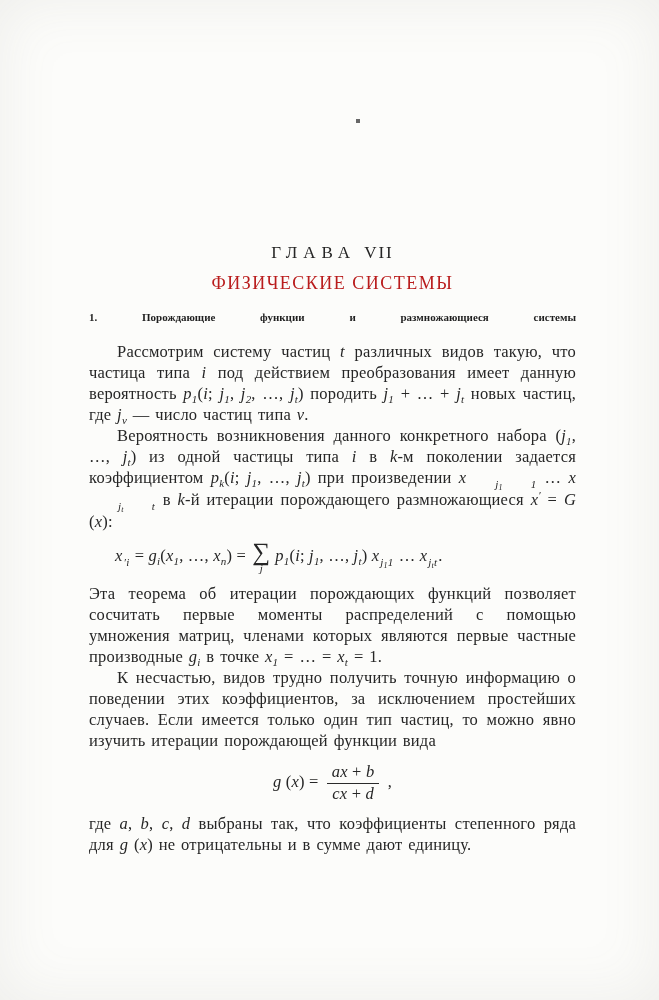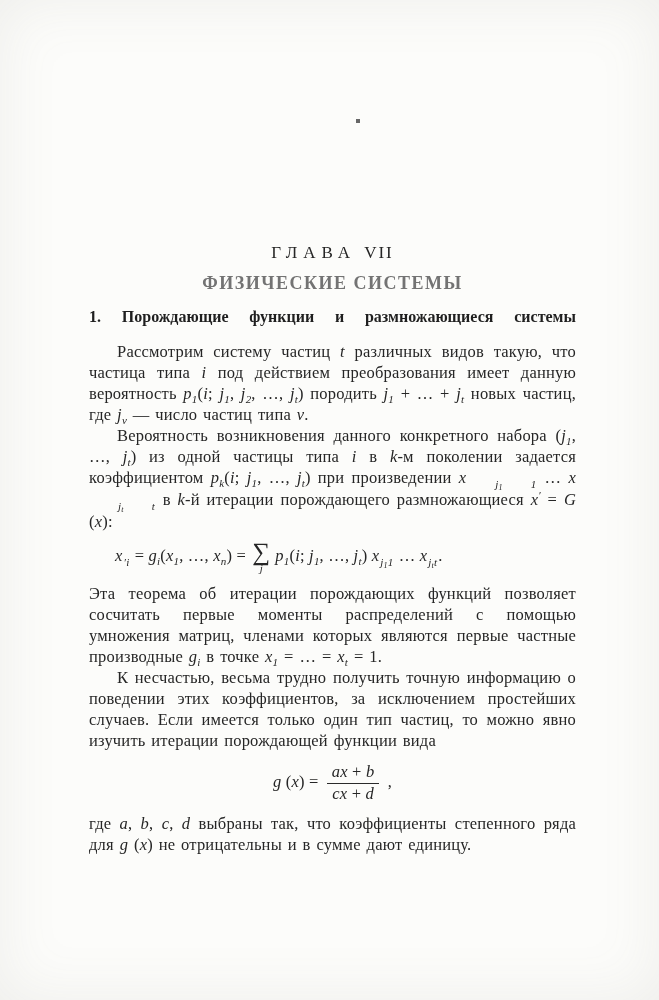--- a/index.html
+++ b/index.html
@@ -27,27 +27,27 @@
     margin:0 0 10px 0;
     text-align:center;
     font-size:17px;line-height:20px;font-weight:normal;
     color:#262626;
   }
   .chapter-word{letter-spacing:6px;margin-right:8px;}
   .chapter-number{letter-spacing:2px;}
   .chapter-title{
     margin:0 0 14px 0;
     text-align:center;
-    font-size:18px;line-height:20px;font-weight:bold;
+    font-size:18px;line-height:20px;font-weight:normal;
     letter-spacing:1.5px;
-    color:#737373;
+    color:#b91c1c;
   }
   .section-heading{
     margin:0 0 14px 0;
-    font-size:16px;line-height:20px;font-weight:bold;
+    font-size:11px;line-height:20px;font-weight:bold;
     text-align:justify;text-align-last:justify;
     color:#1f1f1f;
   }
   .para{
     margin:0;
     font-size:16.5px;line-height:21px;
     text-align:justify;
     letter-spacing:0.2px;
     word-spacing:1.5px;
     color:#262626;
@@ -123,20 +123,20 @@
           <span><span class="">j</span><span class="s2">1</span></span>
           <span><span class="">1</span></span>
         </span><span class="mr"> … </span><span class="mi">x</span><span class="mstack">
           <span><span class="">j</span><span class="s2">t</span></span>
           <span><span class="">t</span></span>
         </span><span class="mr">.</span></div>
 
     <p class="para"><span class="mr">Эта теорема об итерации порождающих функций позволяет сосчитать первые моменты распределений с помощью умножения матриц, членами которых являются первые частные производные </span><span class="mi">g</span><sub class="mi"><span class="">i</span></sub><span class="mr"> в точке </span><span class="mi">x</span><sub class="mi"><span class="">1</span></sub><span class="mr"> = … = </span><span class="mi">x</span><sub class="mi"><span class="">t</span></sub><span class="mr"> = 1.</span></p>
 
 
-    <p class="para indent"><span class="mr">К несчастью, весьма трудно получить точную информацию о поведении этих коэффициентов, за исключением простейших случаев. Если имеется только один тип частиц, то можно явно изучить итерации порождающей функции вида</span></p>
+    <p class="para indent"><span class="mr">К несчастью, видов трудно получить точную информацию о поведении этих коэффициентов, за исключением простейших случаев. Если имеется только один тип частиц, то можно явно изучить итерации порождающей функции вида</span></p>
 
     <div class="formula formula-centered"><span class="mi">g</span><span class="mr"> (</span><span class="mi">x</span><span class="mr">) = </span><span class="mfrac"><span class="mfrac-num"><span class="mi">ax</span><span class="mr"> + </span><span class="mi">b</span></span><span class="mfrac-den"><span class="mi">cx</span><span class="mr"> + </span><span class="mi">d</span></span></span><span class="mr"> ,</span></div>
 
     <p class="para"><span class="mr">где </span><span class="mi">a</span><span class="mr">, </span><span class="mi">b</span><span class="mr">, </span><span class="mi">c</span><span class="mr">, </span><span class="mi">d</span><span class="mr"> выбраны так, что коэффициенты степенного ряда для </span><span class="mi">g</span><span class="mr"> (</span><span class="mi">x</span><span class="mr">) не отрицательны и в сумме дают единицу.</span></p>
 
   </div>
 </div>
 
 </body></html>

